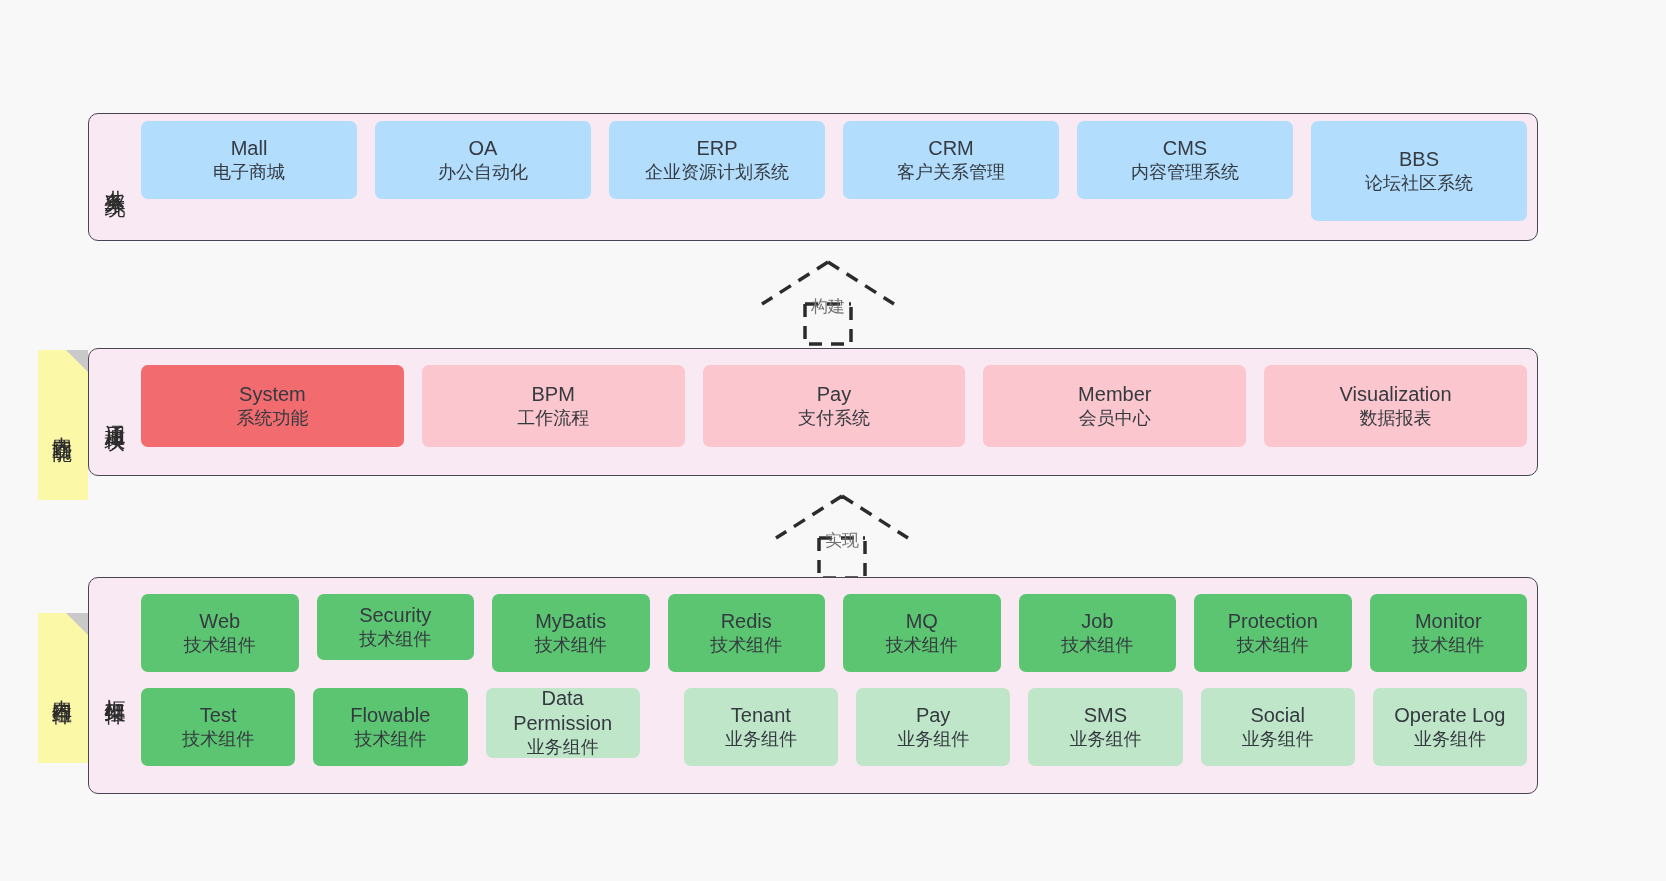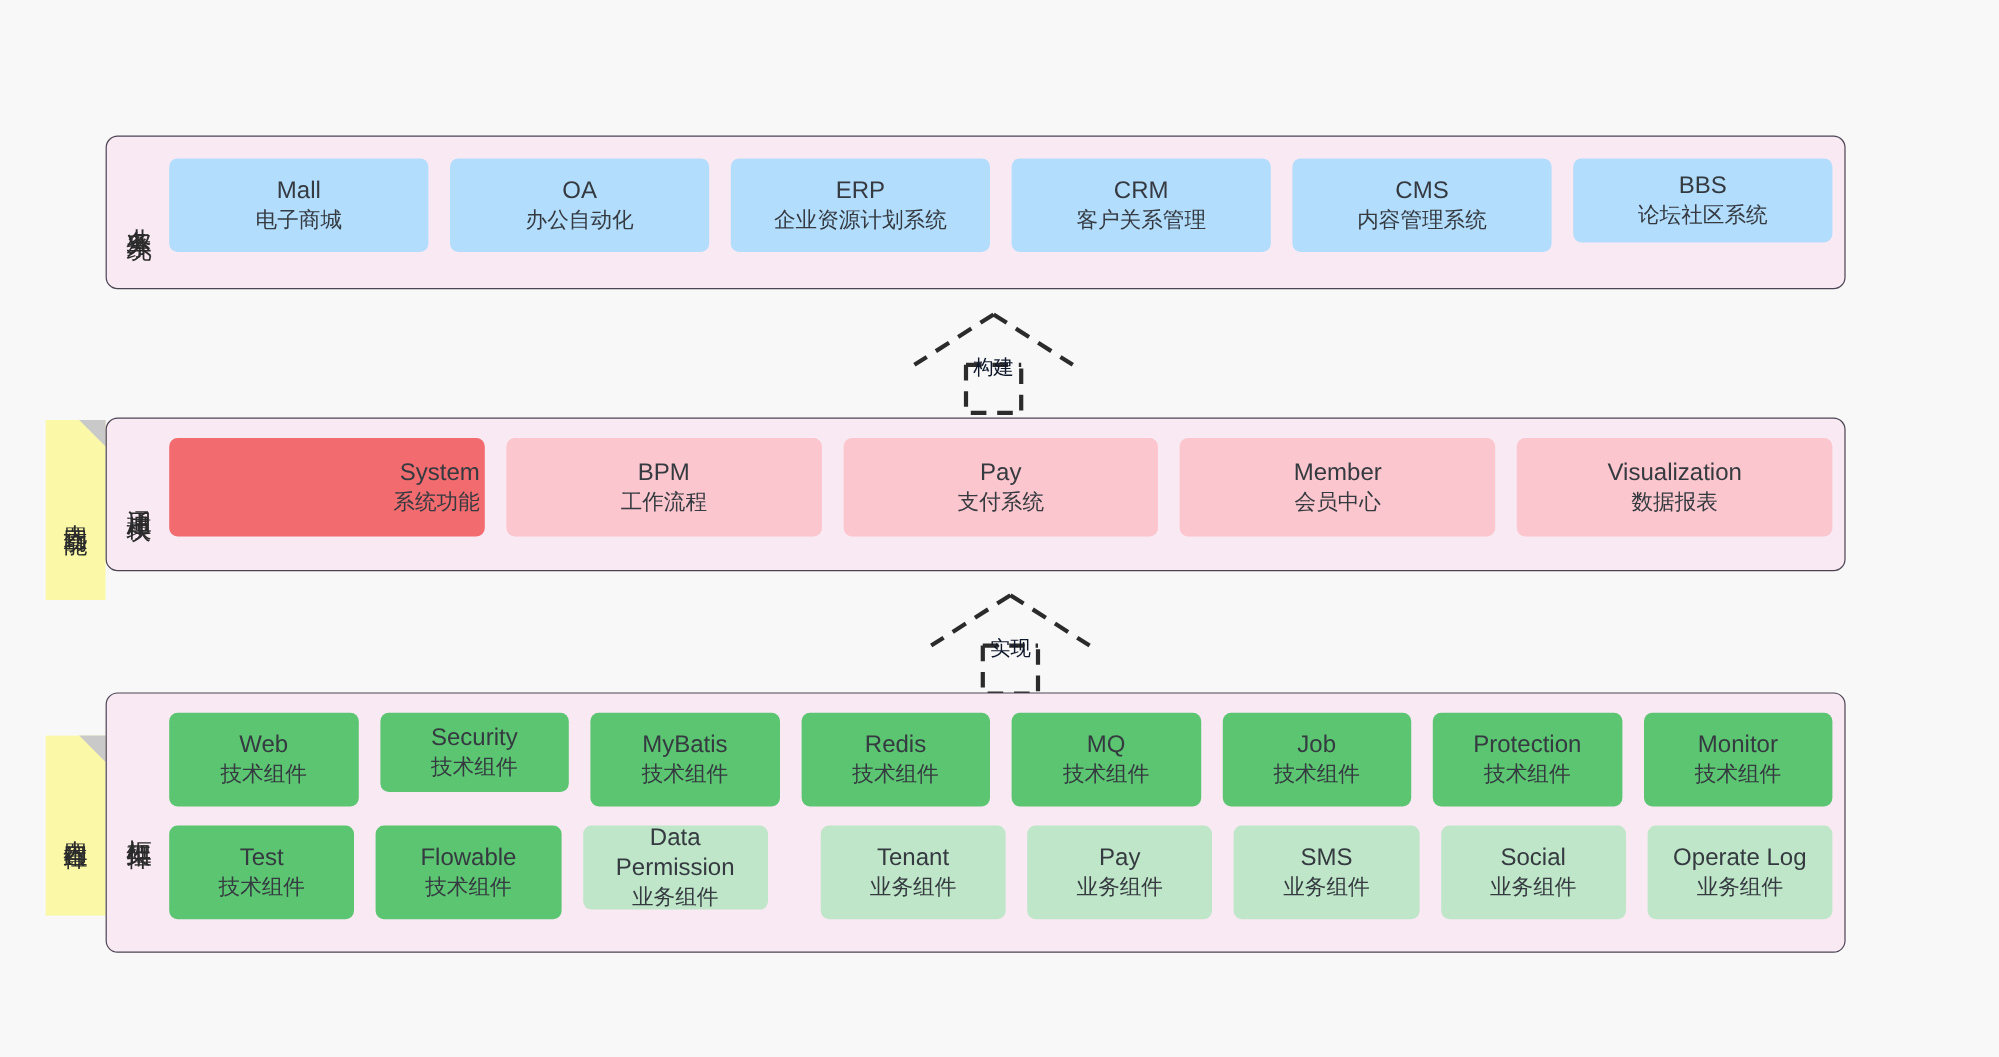--- a/index.html
+++ b/index.html
@@ -60,21 +60,21 @@
     justify-content:center;
     text-align:center;
     line-height:1.25;
     box-sizing:border-box;
     padding:6px 4px;
   }
   .card .t1{font-size:20px;}
   .card .t2{font-size:18px;}
 
   .blue{background:#b3ddfd;}
-  .red{background:#f26b6e;align-items:flex-end;}
+  .red{background:#f26b6e;}
   .pink{background:#fbc6cd;}
   .green{background:#5cc571;}
   .lgreen{background:#bfe6c8;}
 
   
   .note{
     position:absolute;
     background:#fbf8a8;
     font-size:20px;
     letter-spacing:2px;
@@ -93,21 +93,21 @@
     border-left:22px solid transparent;
     border-top:22px solid #c9c9c9;
   }
 
   
   .arrow{position:absolute;}
   .arrow svg{display:block;overflow:visible;}
   .arrow .alabel{
     position:absolute;
     font-size:17px;
-    color:#0f172a;
+    color:#737373;
     white-space:nowrap;
     left:50%;
     transform:translateX(-50%);
   }
 </style>
 </head>
 <body>
 
 <div class="canvas">
 
@@ -128,21 +128,21 @@
           <span class="t2">企业资源计划系统</span>
         </div>
         <div class="card blue" style="height:78px;">
           <span class="t1">CRM</span>
           <span class="t2">客户关系管理</span>
         </div>
         <div class="card blue" style="height:78px;">
           <span class="t1">CMS</span>
           <span class="t2">内容管理系统</span>
         </div>
-        <div class="card blue" style="height:70px;">
+        <div class="card blue" style="height:100px;">
           <span class="t1">BBS</span>
           <span class="t2">论坛社区系统</span>
         </div>
       </div>
     </div>
   </div>
 
   <div class="arrow" style="left:758px;top:258px;width:140px;height:88px;">
     <svg width="140" height="88" viewBox="0 0 140 88">
       <path d="M 70 4 L 136 46 M 70 4 L 4 46" fill="none" stroke="#2b2b2b" stroke-width="3.5" stroke-dasharray="13 9" stroke-linecap="butt"></path>

